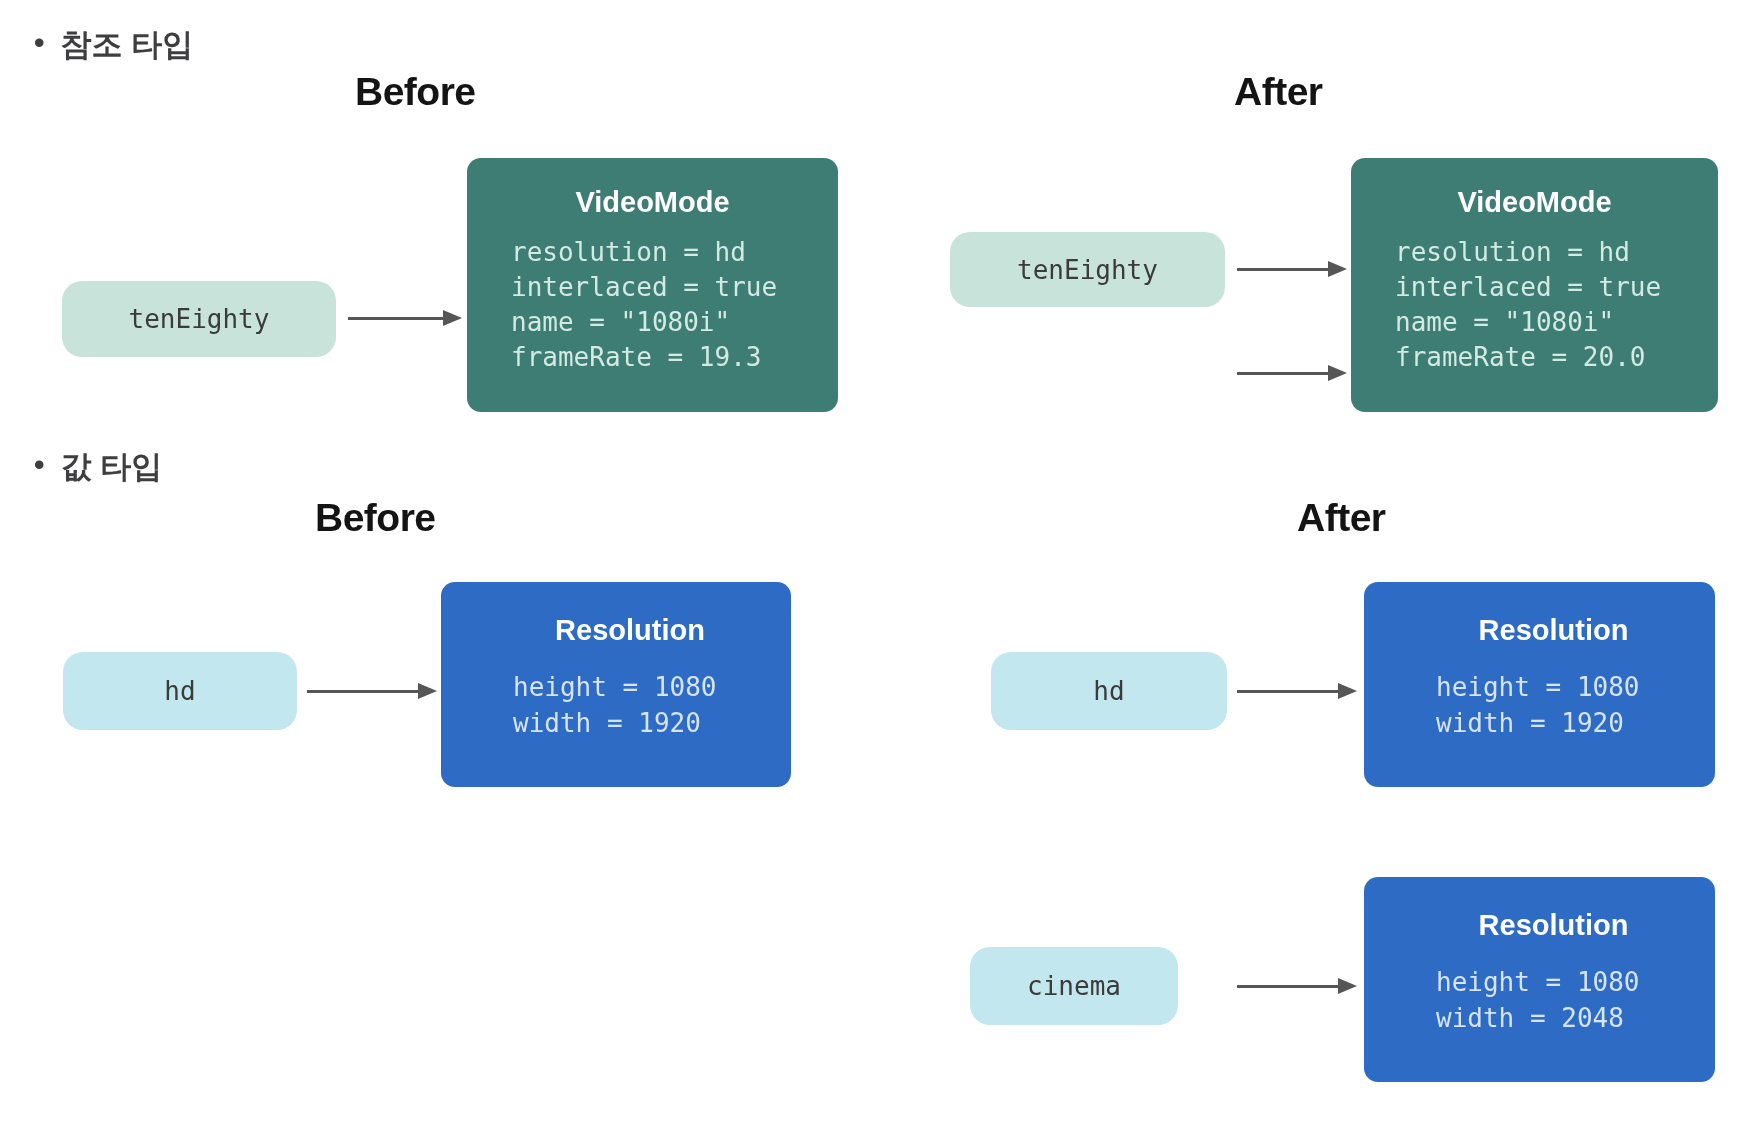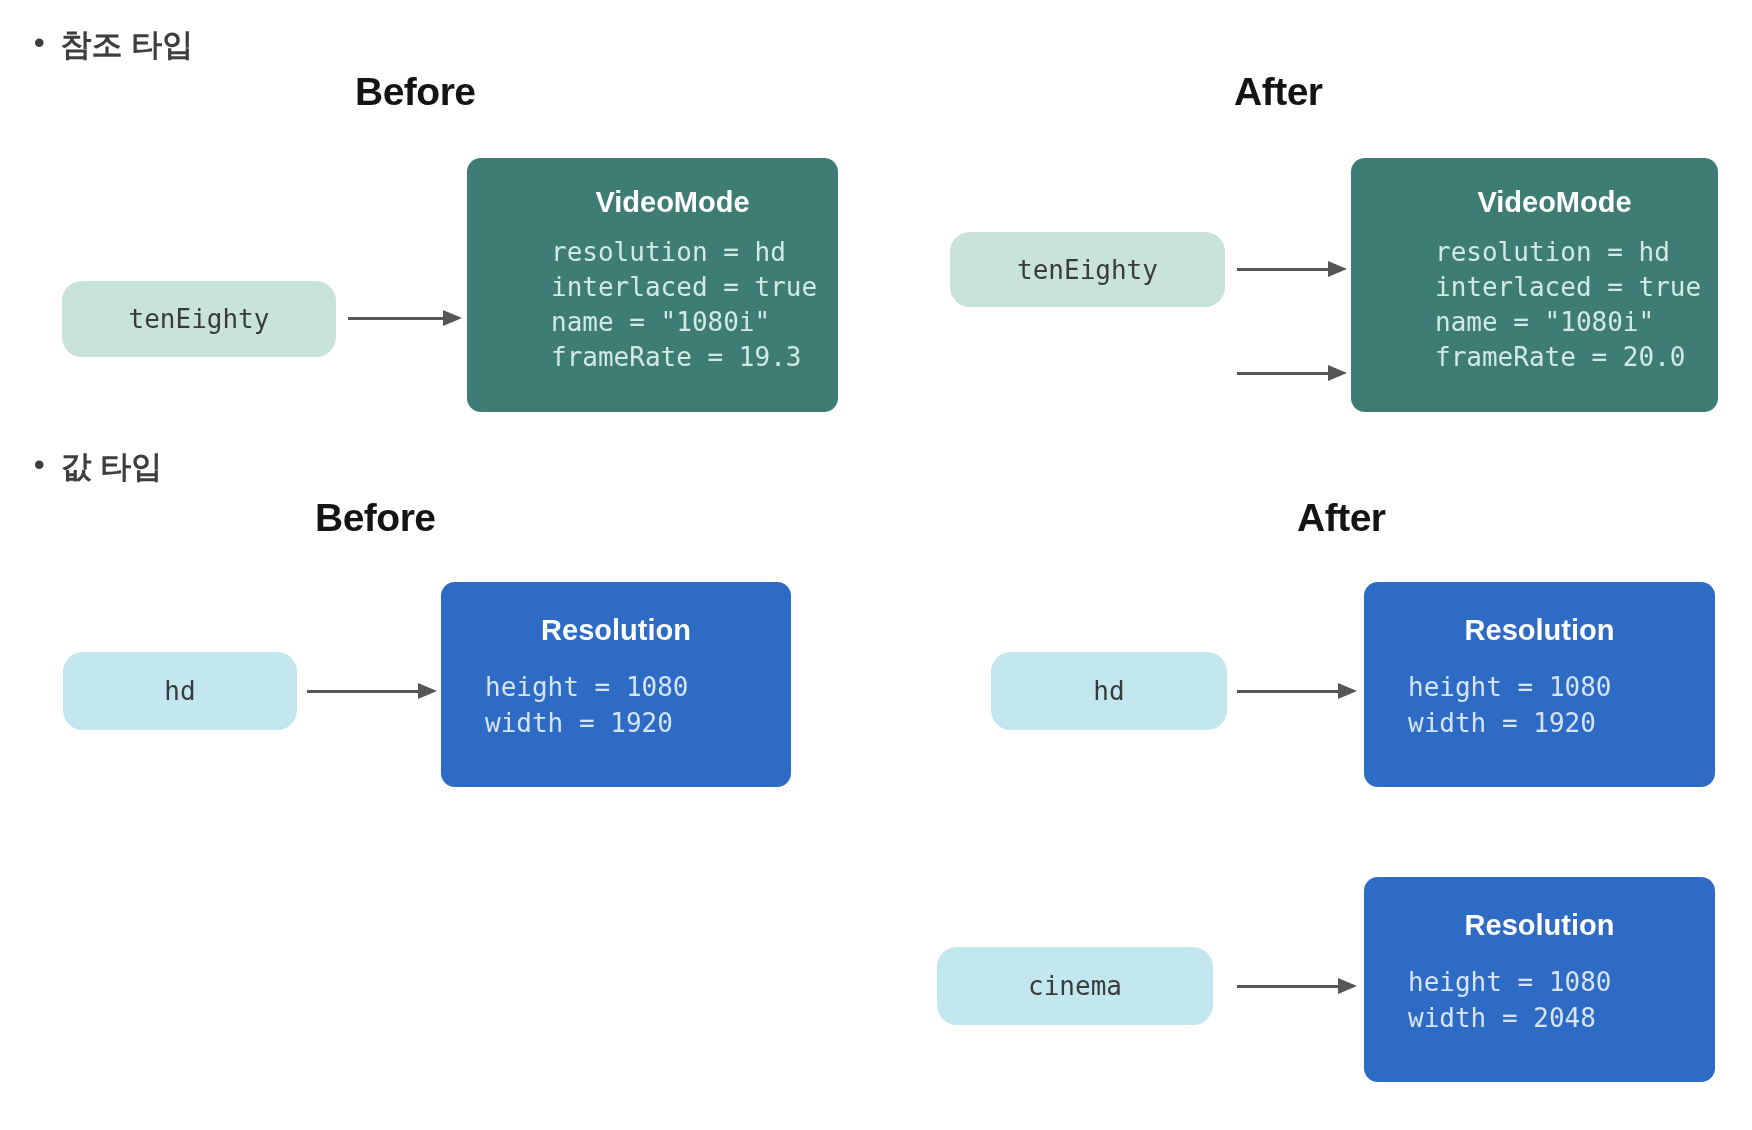--- a/index.html
+++ b/index.html
@@ -18,22 +18,22 @@
   .heading{position:absolute;width:200px;text-align:left;font-size:39px;
     font-weight:bold;color:#141414;letter-spacing:-0.5px;}
 
   .var-label{position:absolute;display:flex;align-items:center;justify-content:center;
     border-radius:20px;font-family:"DejaVu Sans Mono","Liberation Mono",monospace;
     font-size:26px;color:#3b3b3b;}
   .var-label.mint{background:var(--mint);}
   .var-label.cyan{background:var(--cyan);}
 
   .obj-box{position:absolute;border-radius:14px;color:#fff;}
-  .obj-box.teal{background:var(--teal);padding-left:40px;}
-  .obj-box.blue{background:var(--blue);}
+  .obj-box.teal{background:var(--teal);}
+  .obj-box.blue{background:var(--blue);padding-left:28px;}
   .obj-title{text-align:center;font-size:29px;font-weight:bold;color:#ffffff;}
   .teal .obj-title{margin-top:28px;}
   .blue .obj-title{margin-top:32px;}
   .obj-lines{font-family:"DejaVu Sans Mono","Liberation Mono",monospace;
     font-size:26px;margin-left:44px;}
   .teal .obj-lines{color:var(--teal_text);margin-top:16px;line-height:35px;}
   .blue .obj-lines{color:var(--blue_text);margin-top:22px;line-height:36px;}
 
   .arrow{position:absolute;height:17px;}
   .arrow .shaft{position:absolute;left:0;right:15px;top:7px;height:3px;background:var(--arrow);}
@@ -133,21 +133,21 @@
   </div>
 
   <div class="obj-box blue" style="left:1364px;top:582px;width:351px;height:205px;">
     <div class="obj-title">Resolution</div>
     <div class="obj-lines">
       <div>height = 1080</div>
       <div>width = 1920</div>
     </div>
   </div>
 
-  <div class="var-label cyan" style="left:937px;top:947px;width:276px;height:78px;">
+  <div class="var-label cyan" style="left:970px;top:947px;width:208px;height:78px;">
     <span>cinema</span>
   </div>
 
   <div class="arrow" style="left:1237px;top:978px;width:120px;">
     <div class="shaft"></div>
     <div class="head"></div>
   </div>
 
   <div class="obj-box blue" style="left:1364px;top:877px;width:351px;height:205px;">
     <div class="obj-title">Resolution</div>

